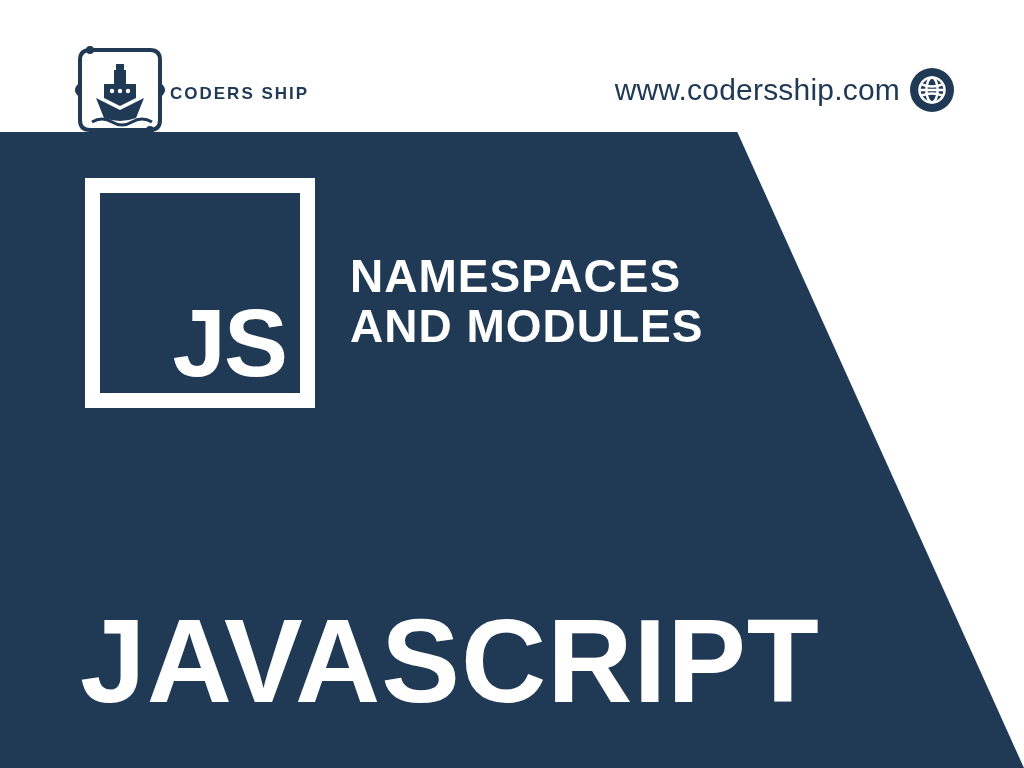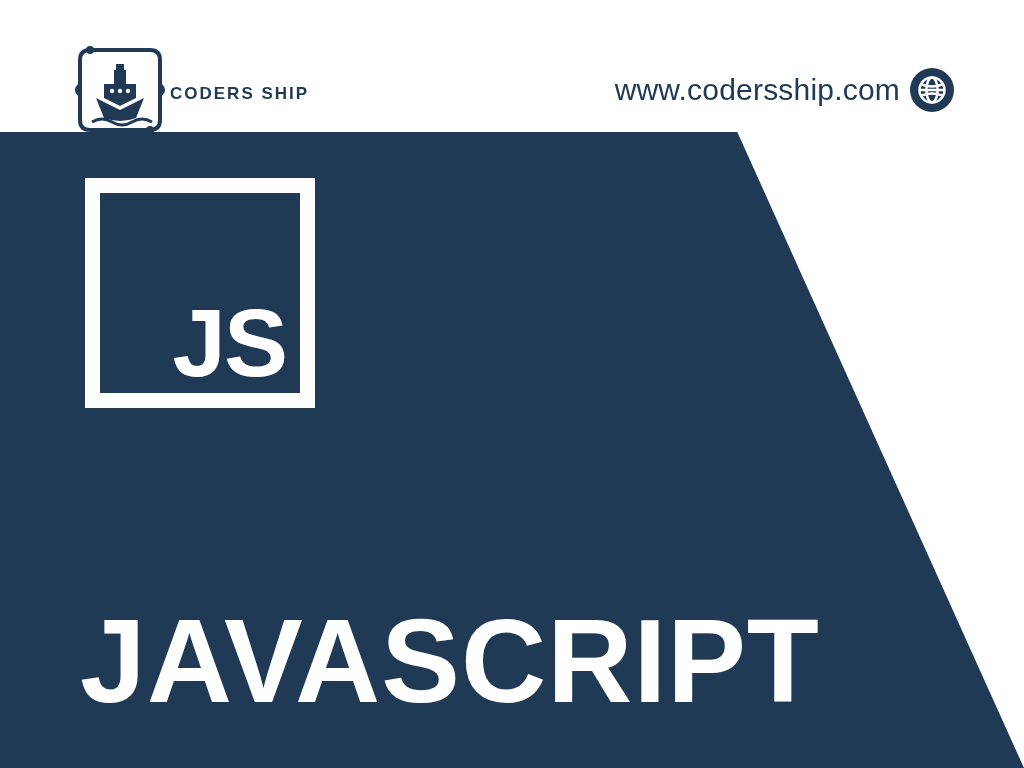--- a/index.html
+++ b/index.html
@@ -124,16 +124,20 @@
           <path d="M3.5 16.5 Q12 13 20.5 16.5" fill="none" stroke="#ffffff" stroke-width="2"></path>
         </svg>
       </span>
     </div>
   </div>
 
   <div class="panel">
     <div class="js-badge">
       <div class="js-text">JS</div>
     </div>
+    <div class="subtitle">
+      <div>NAMESPACES</div>
+      <div>AND MODULES</div>
+    </div>
     <div class="title">JAVASCRIPT</div>
   </div>
 
 </div>
 
 </body></html>

